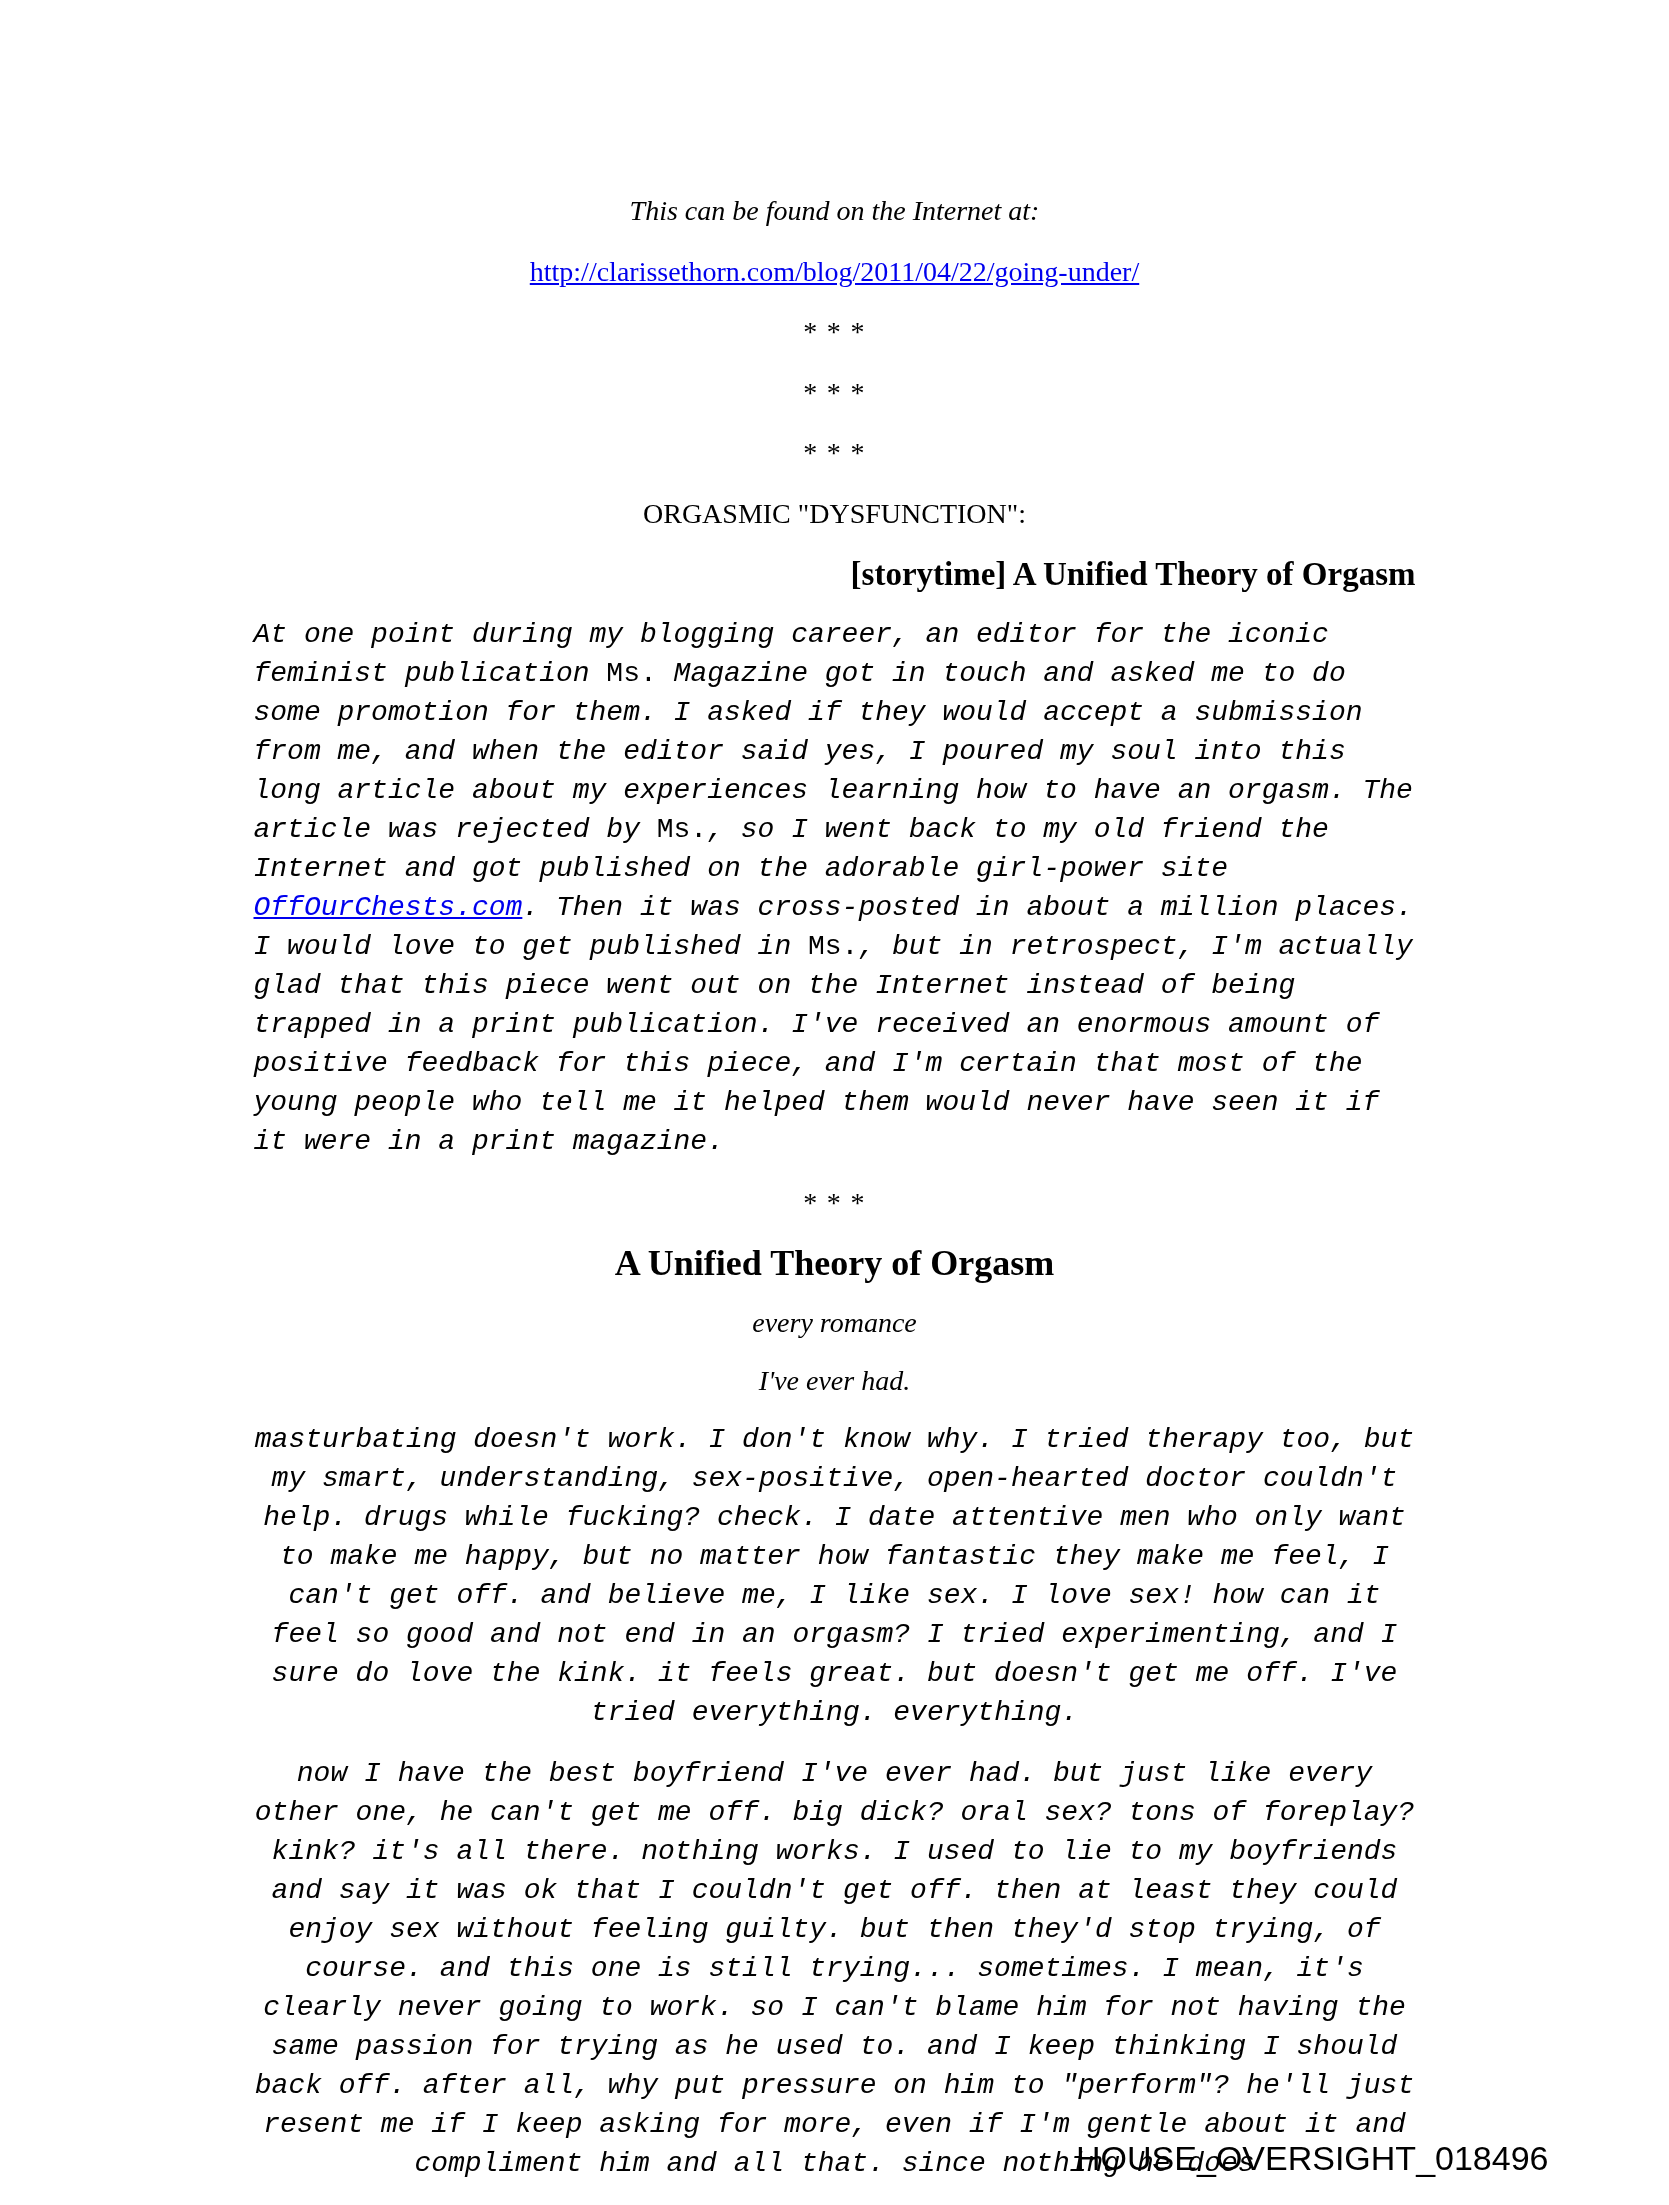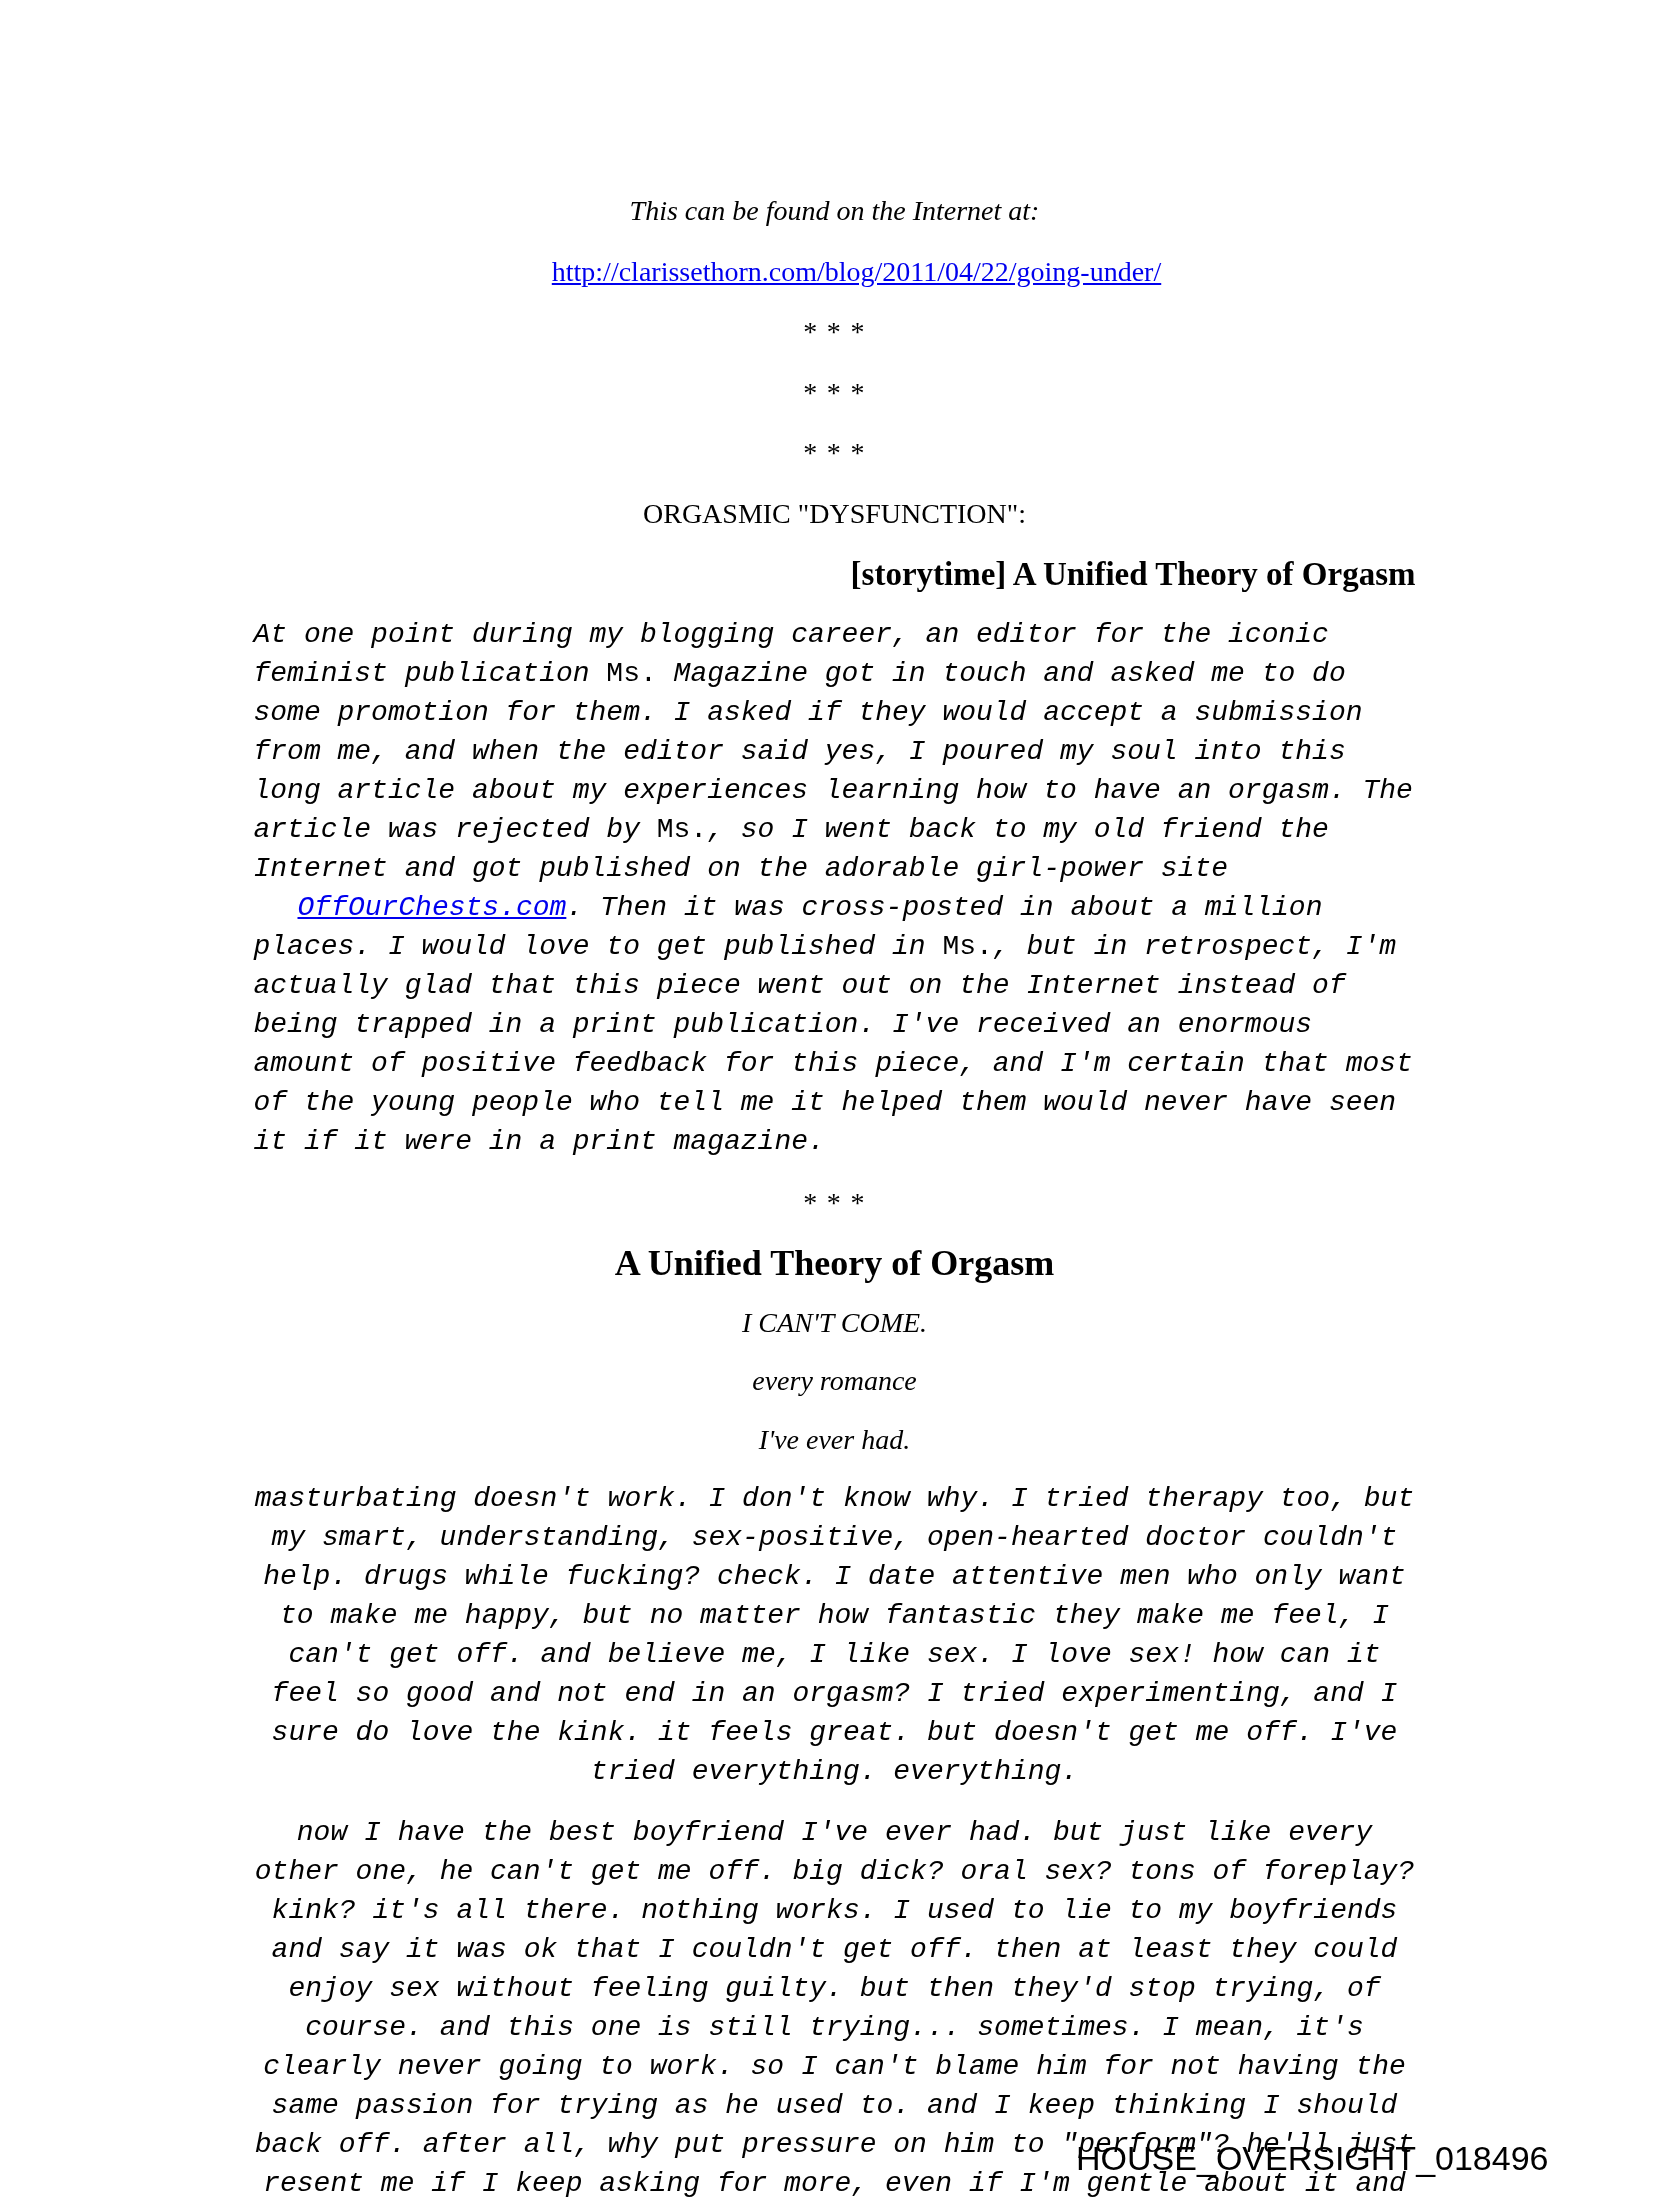--- a/index.html
+++ b/index.html
@@ -29,21 +29,20 @@
     line-height: 39px;
     margin: 0 0 21.6px 0;
   }
   .intro-line {
     font-style: italic;
   }
   .url-line a, .inline-link {
     color: #0000ee;
     text-decoration: underline;
     cursor: pointer;
-    margin-left: 44px;
   }
   .separator {
     font-style: normal;
     letter-spacing: 1.3px;
   }
   .kicker {
     font-style: normal;
     margin-bottom: 19.6px;
   }
   .doc-title {
@@ -108,21 +107,20 @@
     <div class="line kicker">ORGASMIC "DYSFUNCTION":</div>
 
     <h1 class="doc-title">[storytime] A Unified Theory of Orgasm</h1>
 
     <p class="para para-left"><span class="em">At one point during my blogging career, an editor for the iconic feminist publication </span><span class="roman">Ms.</span><span class="em"> Magazine got in touch and asked me to do some promotion for them. I asked if they would accept a submission from me, and when the editor said yes, I poured my soul into this long article about my experiences learning how to have an orgasm. The article was rejected by </span><span class="roman">Ms.</span><span class="em">, so I went back to my old friend the Internet and got published on the adorable girl-power site </span><a href="#" class="inline-link">OffOurChests.com</a><span class="em">. Then it was cross-posted in about a million places. I would love to get published in </span><span class="roman">Ms.</span><span class="em">, but in retrospect, I'm actually glad that this piece went out on the Internet instead of being trapped in a print publication. I've received an enormous amount of positive feedback for this piece, and I'm certain that most of the young people who tell me it helped them would never have seen it if it were in a print magazine.</span></p>
 
     <div class="line separator">* * *</div>
 
     <h2 class="section-title">A Unified Theory of Orgasm</h2>
 
-    <div class="poem-line">I CAN'T COME.</div>
     <div class="poem-line">every romance</div>
     <div class="poem-line">I've ever had.</div>
 
     <p class="para para-center">masturbating doesn't work. I don't know why. I tried therapy too, but my smart, understanding, sex-positive, open-hearted doctor couldn't help. drugs while fucking? check. I date attentive men who only want to make me happy, but no matter how fantastic they make me feel, I can't get off. and believe me, I like sex. I love sex! how can it feel so good and not end in an orgasm? I tried experimenting, and I sure do love the kink. it feels great. but doesn't get me off. I've tried everything. everything.</p>
 
     <p class="para para-center">now I have the best boyfriend I've ever had. but just like every other one, he can't get me off. big dick? oral sex? tons of foreplay? kink? it's all there. nothing works. I used to lie to my boyfriends and say it was ok that I couldn't get off. then at least they could enjoy sex without feeling guilty. but then they'd stop trying, of course. and this one is still trying... sometimes. I mean, it's clearly never going to work. so I can't blame him for not having the same passion for trying as he used to. and I keep thinking I should back off. after all, why put pressure on him to "perform"? he'll just resent me if I keep asking for more, even if I'm gentle about it and compliment him and all that. since nothing he does</p>
 
   </div>
 
   <div class="bates">HOUSE_OVERSIGHT_018496</div>

